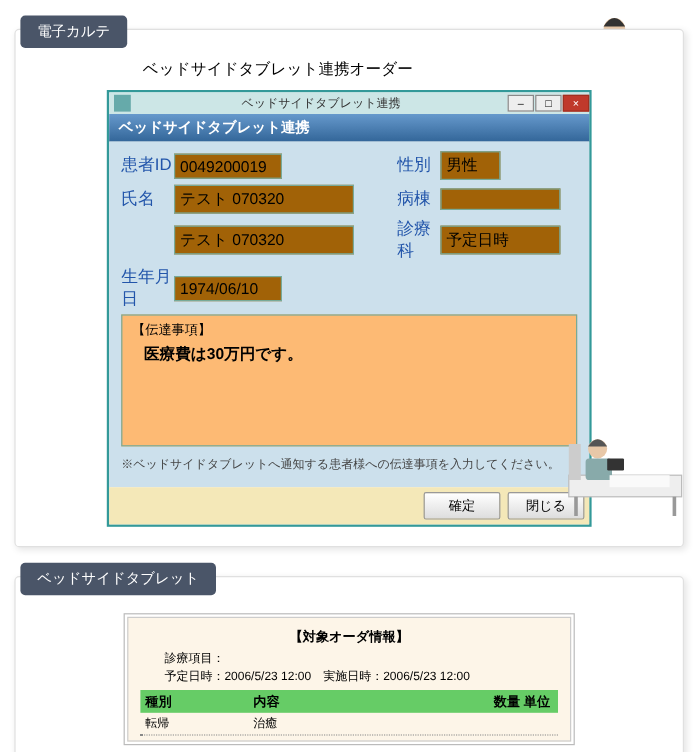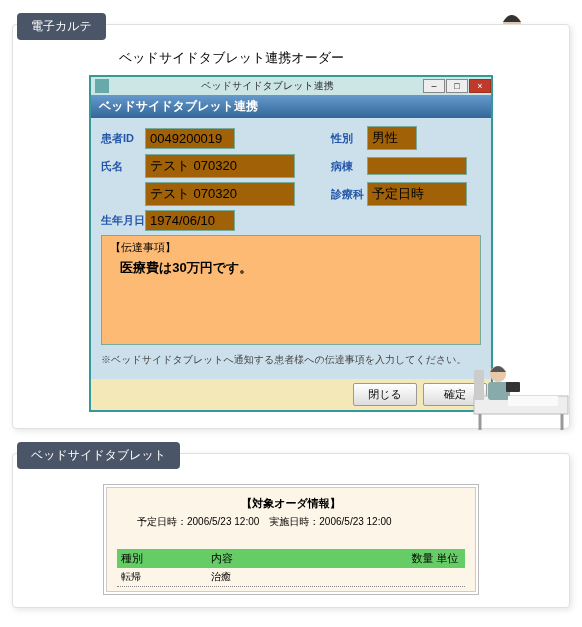--- a/index.html
+++ b/index.html
@@ -12,40 +12,40 @@
 .winshot{border:2px solid #339999;background:#fff;margin:0 auto;width:404px;position:relative}
 .tbar{background:#cce6e6;height:18px;display:flex;align-items:center;font-size:10px;position:relative}
 .tbar-ico{width:14px;height:14px;margin:0 4px;display:inline-block;background:#6aa}
 .tbar-title{flex:1;text-align:center;color:#333}
 .tbar-btns{display:flex}
 .tbar-btn{width:22px;height:14px;border:1px solid #888;margin-left:1px;font-size:9px;text-align:center;line-height:12px;background:#eee}
 .tbar-btn.close{background:#c0392b;color:#fff;border-color:#a03020}
 .subbar{background:linear-gradient(#6699cc,#336699);color:#fff;padding:3px 8px;font-weight:bold;font-size:12px}
 .formarea{background:#cce0ec;padding:8px 10px}
 .formrow{display:flex;margin-bottom:4px;align-items:center}
-.flabel{color:#2255aa;font-weight:bold;font-size:11px;width:44px}
+.flabel{color:#2255aa;font-weight:normal;font-size:14px;width:44px}
 .finput{background:#a16207;border:1px solid #7a9;padding:2px 4px;font-size:13px;min-height:18px;display:flex;align-items:center}
 .left-col{display:flex;align-items:center;width:230px}
 .right-col{display:flex;align-items:center}
 .memo-area{background:#fdba74;border:1px solid #7a9;margin:4px 0;padding:4px 8px;min-height:110px}
 .memo-head{font-size:11px}
 .memo-body{font-size:13px;padding:4px 0 0 10px;font-weight:bold}
 .memo-note{font-size:10px;padding:4px 0;color:#444}
 .btnrow{background:#f4e8b8;padding:4px;display:flex;justify-content:flex-end;gap:6px}
 .btn{background:linear-gradient(#fff,#ddd);border:1px solid #999;padding:3px 0;font-size:11px;width:64px;text-align:center;border-radius:2px}
 .arrow-area{text-align:center;position:relative;height:70px}
 .arrow-label{position:absolute;left:52%;top:22px;margin-left:20px;font-size:13px}
 .arrow{width:6px;height:56px;background:#a52a2a;margin:0 auto;position:relative}
 .arrow:after{content:"";position:absolute;bottom:-14px;left:-9px;border-left:12px solid transparent;border-right:12px solid transparent;border-top:16px solid #a52a2a}
 .panel2{margin-top:24px;padding-bottom:12px}
 .tablet{width:376px;margin:10px auto 0;background:#fff;border:1px solid #bbb}
 .tablet-inner{background:#fdf5e8;border:1px solid #ccc;margin:2px;padding:8px 10px 4px}
 .t-sec{font-size:11px;text-align:center;font-weight:bold;margin-bottom:4px}
 .t-meta{font-size:10px;margin:1px 0 1px 20px}
-.t-header{display:flex;background:#6c6;color:#000;font-size:11px;font-weight:normal;margin-top:20px}
+.t-header{display:flex;background:#6c6;color:#000;font-size:11px;font-weight:bold;margin-top:4px}
 .t-header>div{padding:2px 4px}
 .col-a{width:90px}
 .col-b{flex:1}
 .col-c{width:60px;text-align:center}
 .t-rows{font-size:10px}
 .t-row{display:flex;border-bottom:1px dotted #888}
 .t-row>div{padding:2px 4px}
 .doctor{position:absolute;top:8px;right:10px;width:84px;height:70px}
 .patient{position:absolute;top:352px;right:6px;width:110px;height:80px}
 svg{display:block}
@@ -120,22 +120,22 @@
             <div class="finput" style="width:90px">1974/06/10</div>
           </div>
         </div>
         <div class="memo-area">
           <div class="memo-head">【伝達事項】</div>
           <div class="memo-body">医療費は30万円です。</div>
         </div>
         <div class="memo-note">※ベッドサイドタブレットへ通知する患者様への伝達事項を入力してください。</div>
       </div>
       <div class="btnrow">
+        <div class="btn">確定</div>
         <div class="btn">閉じる</div>
-        <div class="btn">確定</div>
       </div>
     </div>
   </div>
 
 
   <div class="patient">
     <svg viewBox="0 0 110 80">
         <rect x="8" y="44" width="94" height="18" fill="#eee" stroke="#bbb"></rect>
         <rect x="8" y="18" width="10" height="30" fill="#ccc"></rect>
         <line x1="14" y1="62" x2="14" y2="78" stroke="#999" stroke-width="3"></line>
@@ -147,20 +147,21 @@
         <rect x="42" y="44" width="50" height="10" fill="#fafafa"></rect>
       </svg>
   </div>
 
   <div class="panel panel2">
     <div class="panel-tag">ベッドサイドタブレット</div>
 
     <div class="tablet">
       <div class="tablet-inner">
         <div class="t-sec">【対象オーダ情報】</div>
+        <div class="t-meta">診療項目：</div>
         <div class="t-meta">予定日時：2006/5/23 12:00　実施日時：2006/5/23 12:00</div>
         <div class="t-header">
           <div class="col-a">種別</div>
           <div class="col-b">内容</div>
           <div class="col-c">数量 単位</div>
         </div>
         <div class="t-rows" id="t-rows">
             <div class="t-row">
               <div class="col-a">転帰</div>
               <div class="col-b">治癒</div>

